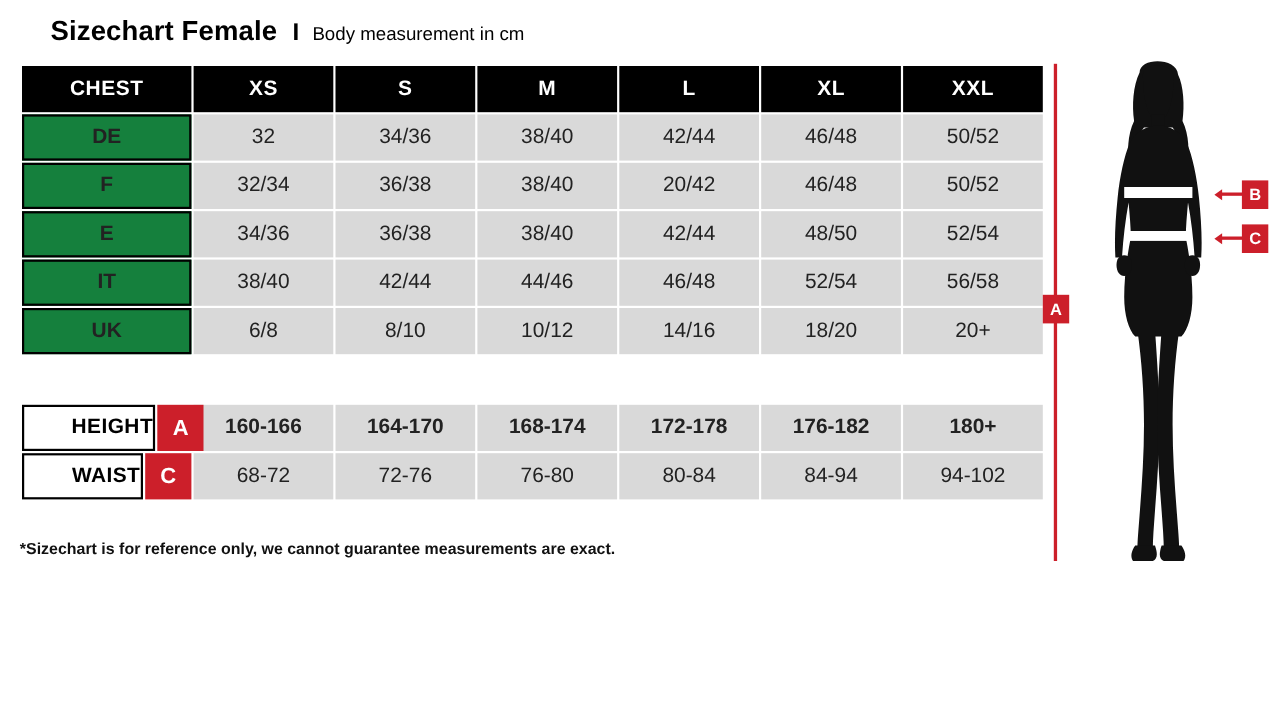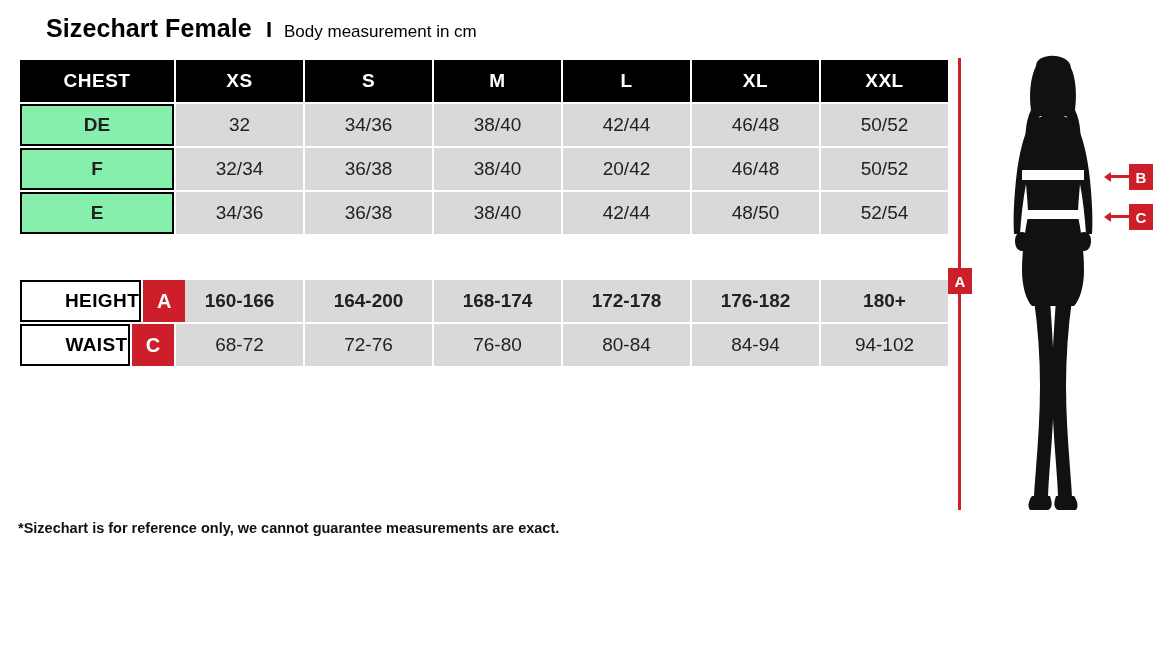--- a/index.html
+++ b/index.html
@@ -77,21 +77,21 @@
     background: #000000;
     color: #ffffff !important;
     font-weight: bold;
     font-size: 19px;
     letter-spacing: 0.5px;
   }
   .cell-grey {
     background: #d9d9d9;
   }
   .label-country {
-    background: #86efac;
+    background: #15803d;
     border: 2px solid #000000;
     color: #cc1f2a;
     font-weight: bold;
     font-size: 19px;
   }
   .row-measure .cell-grey { background: #d9d9d9; }
   .bold-cell { font-weight: bold; color: #000000; }
 
   
   .measure-label {
@@ -132,21 +132,20 @@
   .spacer-row td { height: 12px; background: transparent !important; border: none !important; }
 
   
   .footnote {
     position: absolute;
     left: 18px;
     top: 492px;
     font-size: 14.5px;
     font-weight: bold;
     color: #111111;
-    margin-top: 28px;
   }
 
   
   .figure-panel {
     position: absolute;
     left: 940px;
     top: 48px;
     width: 229px;
     height: 470px;
   }
@@ -280,41 +279,59 @@
         <tr>
           <td class="label-country">E</td>
           <td class="cell-grey">34/36</td>
           <td class="cell-grey">36/38</td>
           <td class="cell-grey">38/40</td>
           <td class="cell-grey">42/44</td>
           <td class="cell-grey">48/50</td>
           <td class="cell-grey">52/54</td>
         </tr>
 
-
+        <tr>
+          <td class="label-country">IT</td>
+          <td class="cell-grey">38/40</td>
+          <td class="cell-grey">42/44</td>
+          <td class="cell-grey">44/46</td>
+          <td class="cell-grey">46/48</td>
+          <td class="cell-grey">52/54</td>
+          <td class="cell-grey">56/58</td>
+        </tr>
+
+        <tr>
+          <td class="label-country">UK</td>
+          <td class="cell-grey">6/8</td>
+          <td class="cell-grey">8/10</td>
+          <td class="cell-grey">10/12</td>
+          <td class="cell-grey">14/16</td>
+          <td class="cell-grey">18/20</td>
+          <td class="cell-grey">20+</td>
+        </tr>
 
         <tr class="spacer-row">
           <td></td>
             <td></td>
             <td></td>
           <td></td>
             <td></td>
             <td></td>
           <td></td>
         </tr>
 
         <tr class="row-measure">
           <td class="measure-label">
             <div class="measure-label-inner">
               <div class="measure-name">HEIGHT</div>
               <div class="measure-chip">A</div>
             </div>
           </td>
           <td class="cell-grey bold-cell">160-166</td>
-          <td class="cell-grey bold-cell">164-200</td>
+          <td class="cell-grey bold-cell">164-170</td>
           <td class="cell-grey bold-cell">168-174</td>
           <td class="cell-grey bold-cell">172-178</td>
           <td class="cell-grey bold-cell">176-182</td>
           <td class="cell-grey bold-cell">180+</td>
         </tr>
 
 
         <tr class="row-measure">
           <td class="measure-label">
             <div class="measure-label-inner">

